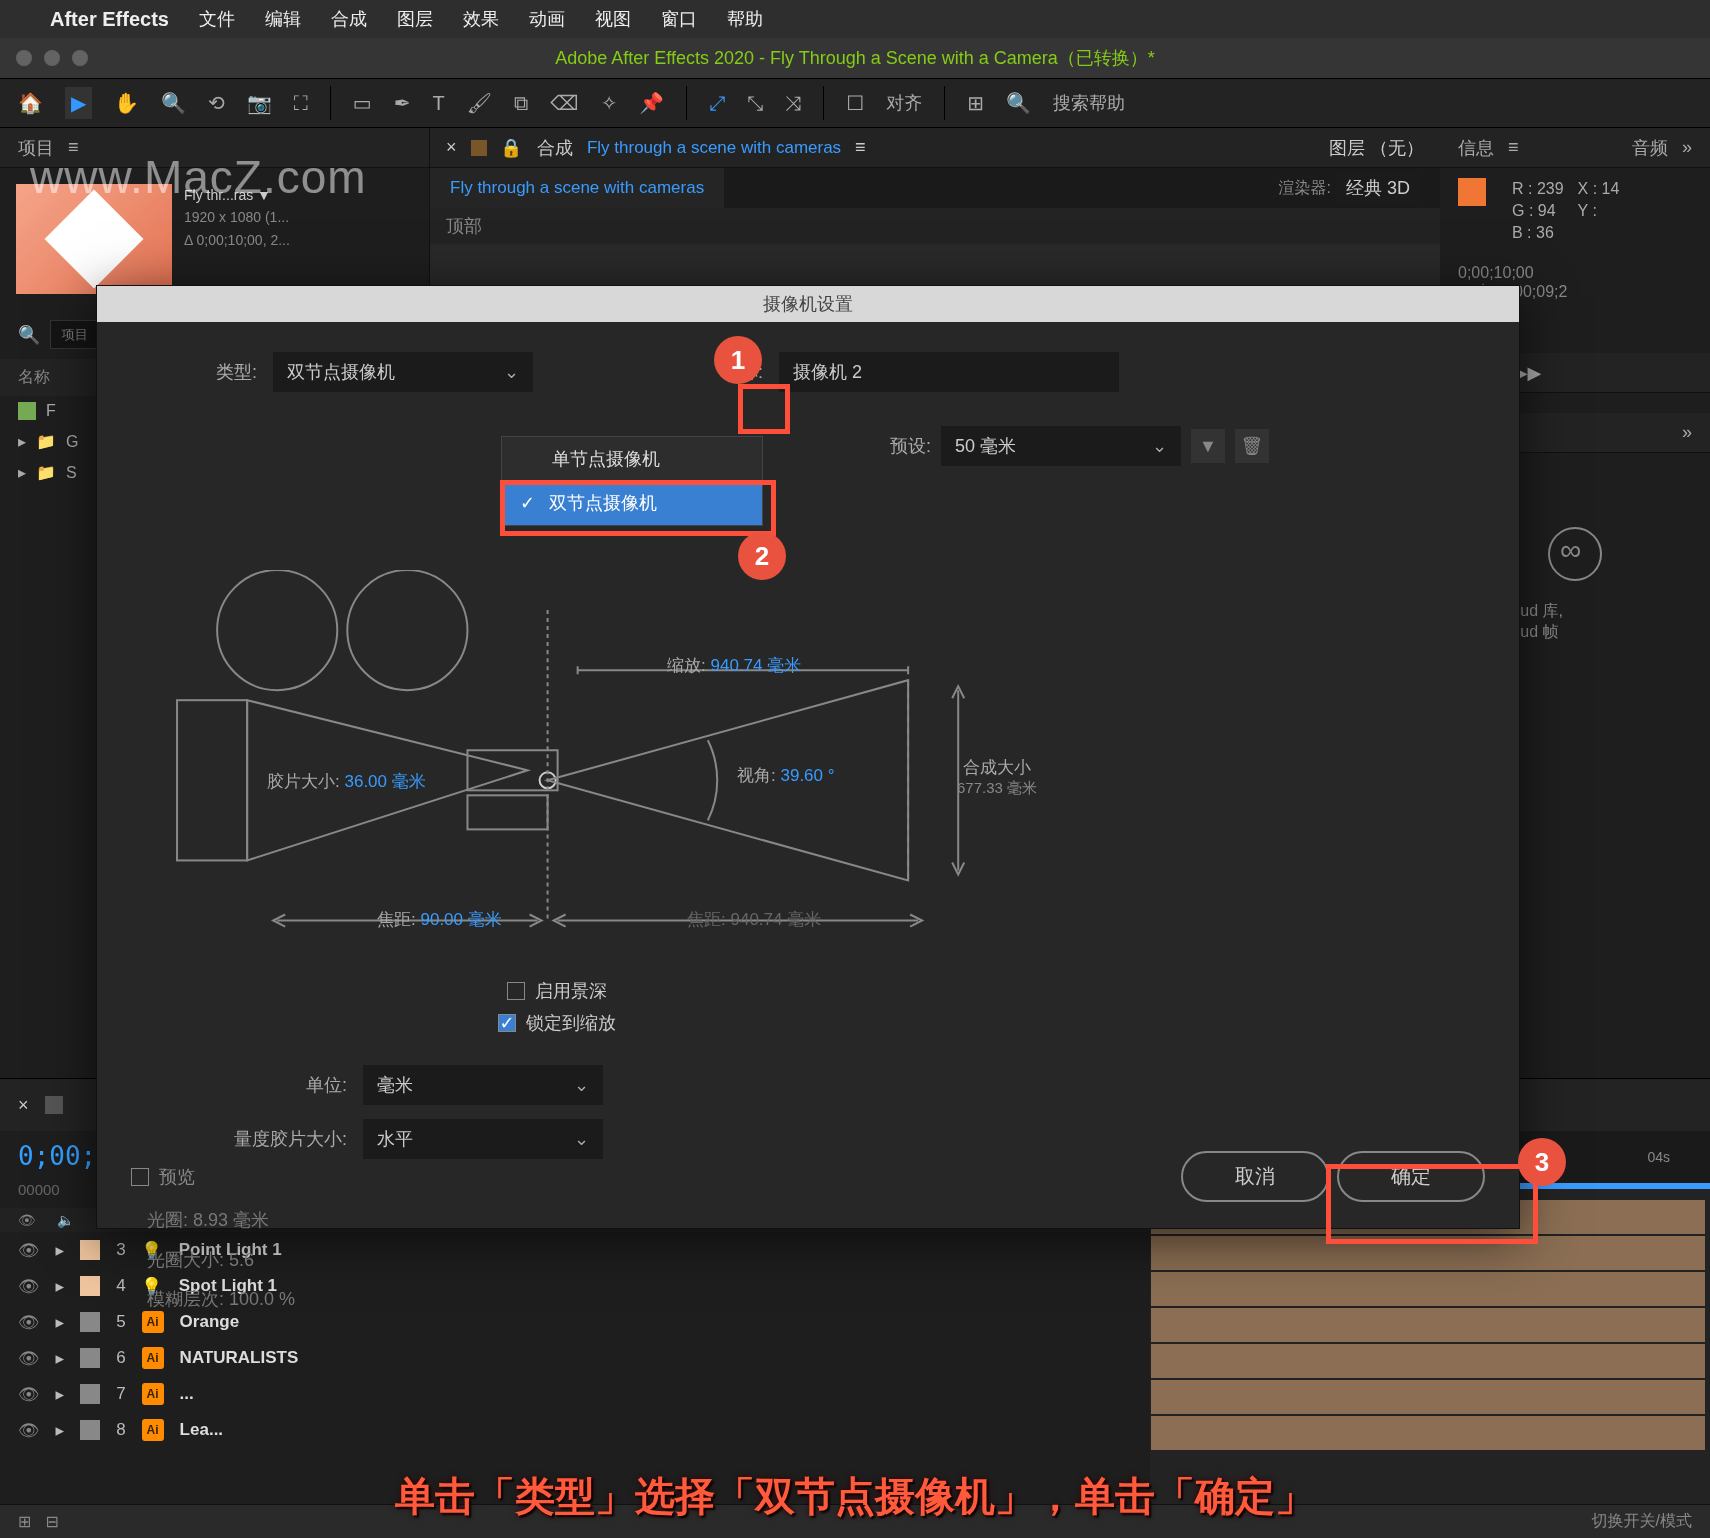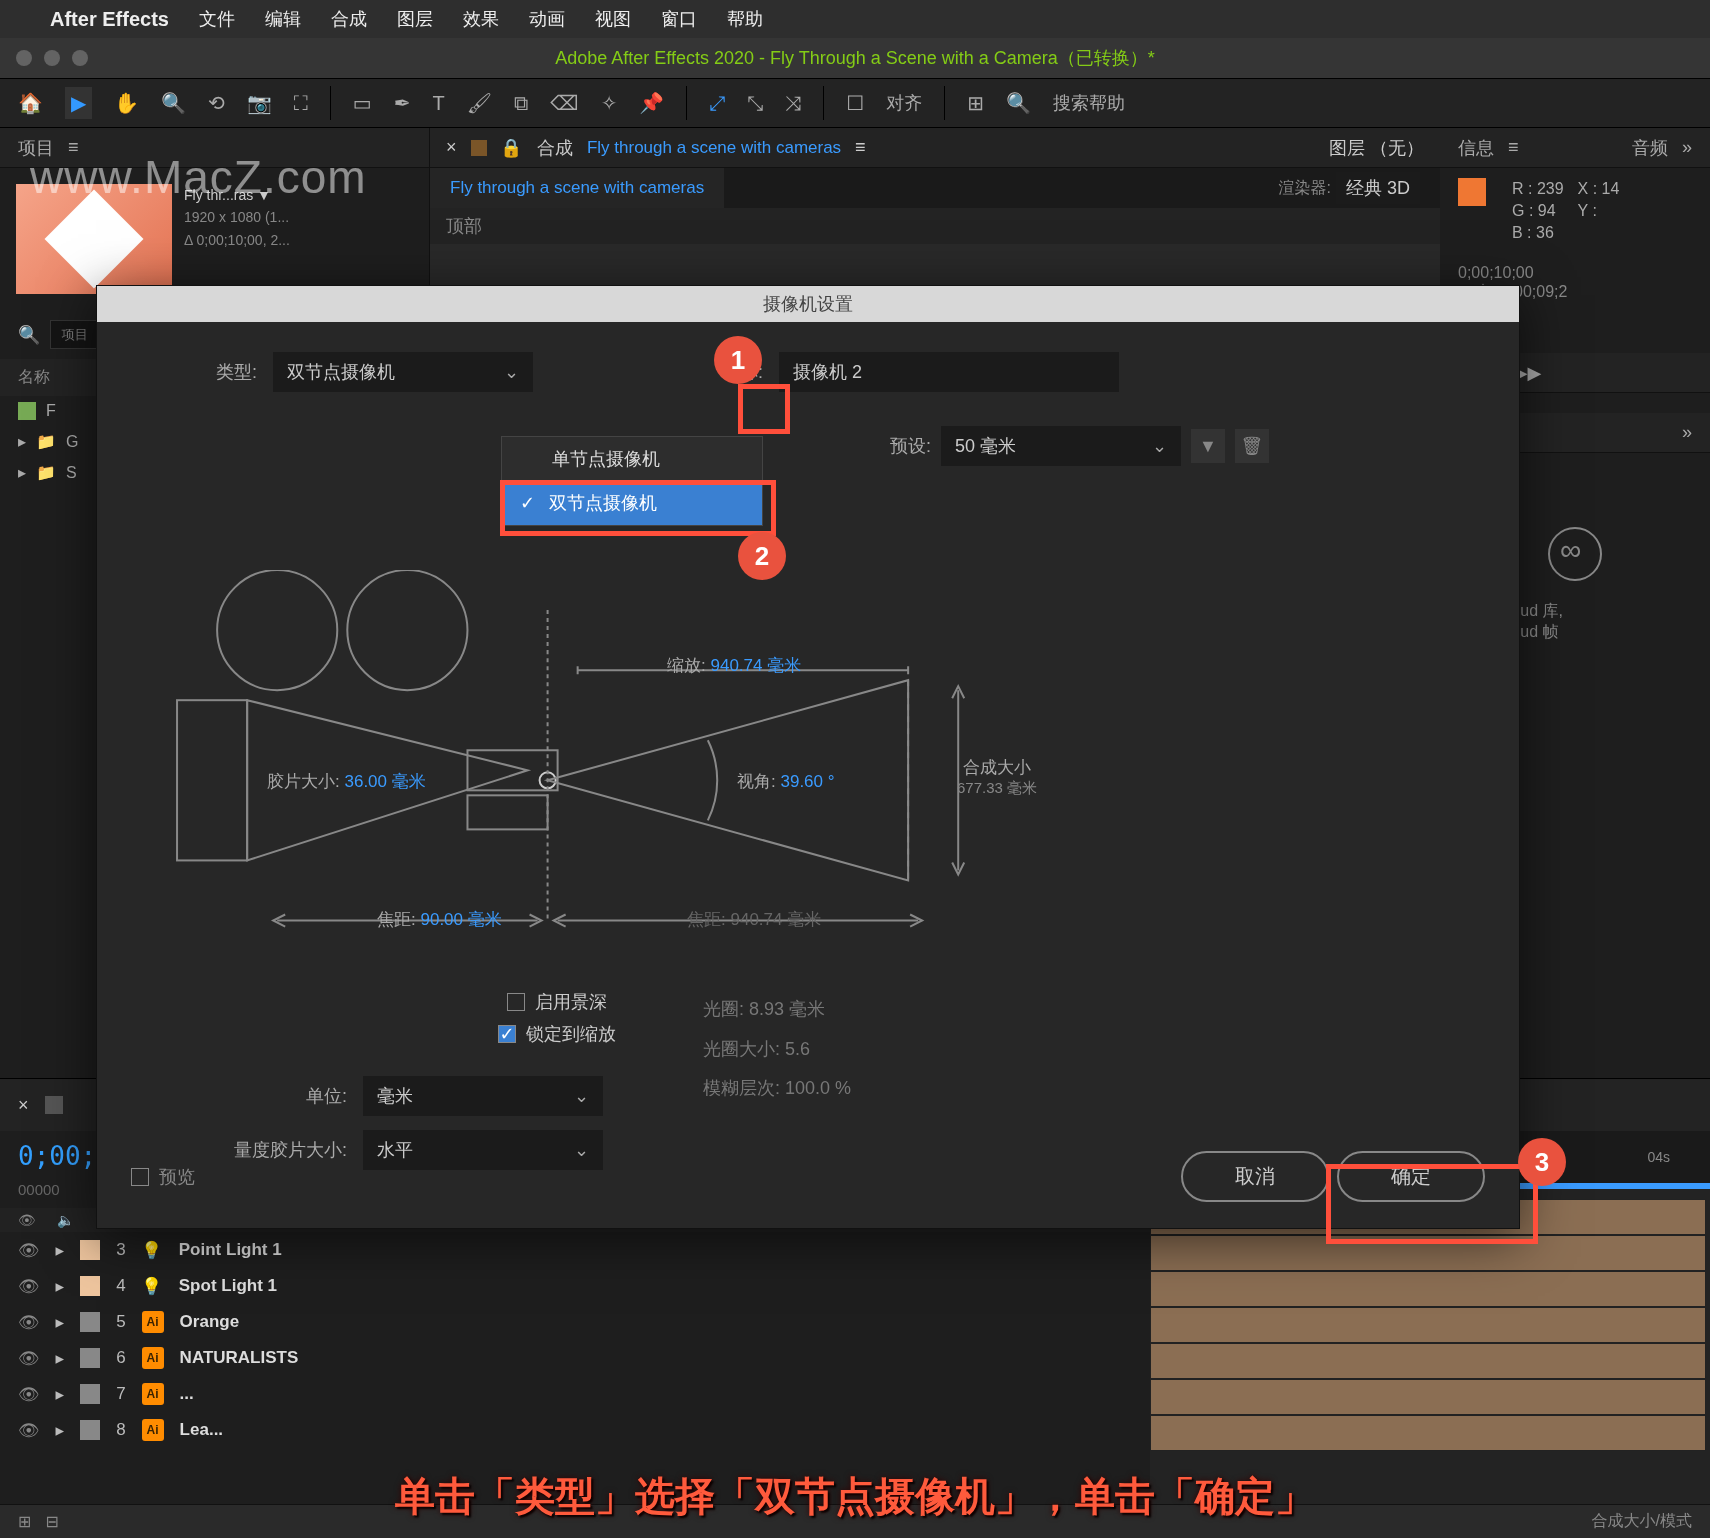--- a/index.html
+++ b/index.html
@@ -80,21 +80,21 @@
 
   .dropdown{ position:absolute; left:404px; top:114px; width:262px; background:#2d2d2d; border:1px solid #444;}
   .dd-item{ padding:10px 18px; display:flex; align-items:center; gap:14px; color:#ddd; font-size:18px;}
   .dd-item.sel{ background:#3a80d2; color:#fff;}
   .check{ color:#fff;}
 
   .diagram-area{ position:relative; height:400px; margin-top:90px;}
   .measure-label{ position:absolute; color:#aaa; font-size:17px;}
   .blue{ color:#3a9bff;}
 
-  .btm-controls{ display:flex; gap:36px; margin-top:20px;}
+  .btm-controls{ display:flex; gap:28px; margin-top:9px;flex-direction:column;}
   .btm-left{ width:520px;}
   .btm-right{ flex:1; color:#777; font-size:18px; line-height:2.2;}
   .check-row{display:flex;align-items:center;gap:10px; color:#ccc; margin-bottom:8px;}
   .cb{ width:18px;height:18px;border:1px solid #888; display:flex;align-items:center;justify-content:center;}
   .cb.on{ background:#3a80d2; color:#fff;}
 
   .modal-footer{ position:absolute; bottom:26px; left:34px; right:34px; display:flex; align-items:center; justify-content:space-between;}
   .prev-check{ display:flex; align-items:center; gap:10px; color:#888;}
   .btns{ display:flex; gap:8px;}
   .pill-btn{ padding:10px 52px; border:2px solid #888; border-radius:30px; color:#ccc; font-size:20px; background:transparent;}
@@ -375,21 +375,21 @@
     <div class="track-bar"></div>
     <div class="track-bar"></div>
     <div class="track-bar"></div>
     <div class="track-bar"></div>
   </div>
 
   <div class="bottom-bar">
     <span>⊞</span>
     <span>⊟</span>
     <div style="flex:1"></div>
-    <span>合成大小/模式</span>
+    <span>切换开关/模式</span>
   </div>
 </div>
 
 <div class="watermark">www.MacZ.com</div>
 
 <div class="modal">
   <div class="modal-title-bar">摄像机设置</div>
   <div class="modal-body">
 
     <div style="display:flex; gap:150px;">
@@ -463,21 +463,21 @@
         </g>
       </svg>
       <div class="measure-label" style="left:520px; top:84px;">
         <span>缩放:</span>
         <span class="blue">940.74 毫米</span>
       </div>
       <div class="measure-label" style="left:120px; top:200px;">
         <span>胶片大小:</span>
         <span class="blue">36.00 毫米</span>
       </div>
-      <div class="measure-label" style="left:590px; top:200px;">
+      <div class="measure-label" style="left:590px; top:194px;">
         <span>视角:</span>
         <span class="blue">39.60 °</span>
       </div>
       <div class="measure-label" style="left:790px; top:186px; text-align:center; width:120px;">
         <div>合成大小</div>
         <div style="color:#888; font-size:15px;">677.33 毫米</div>
       </div>
       <div class="measure-label" style="left:230px; top:338px;">
         <span>焦距:</span>
         <span class="blue">90.00 毫米</span>

